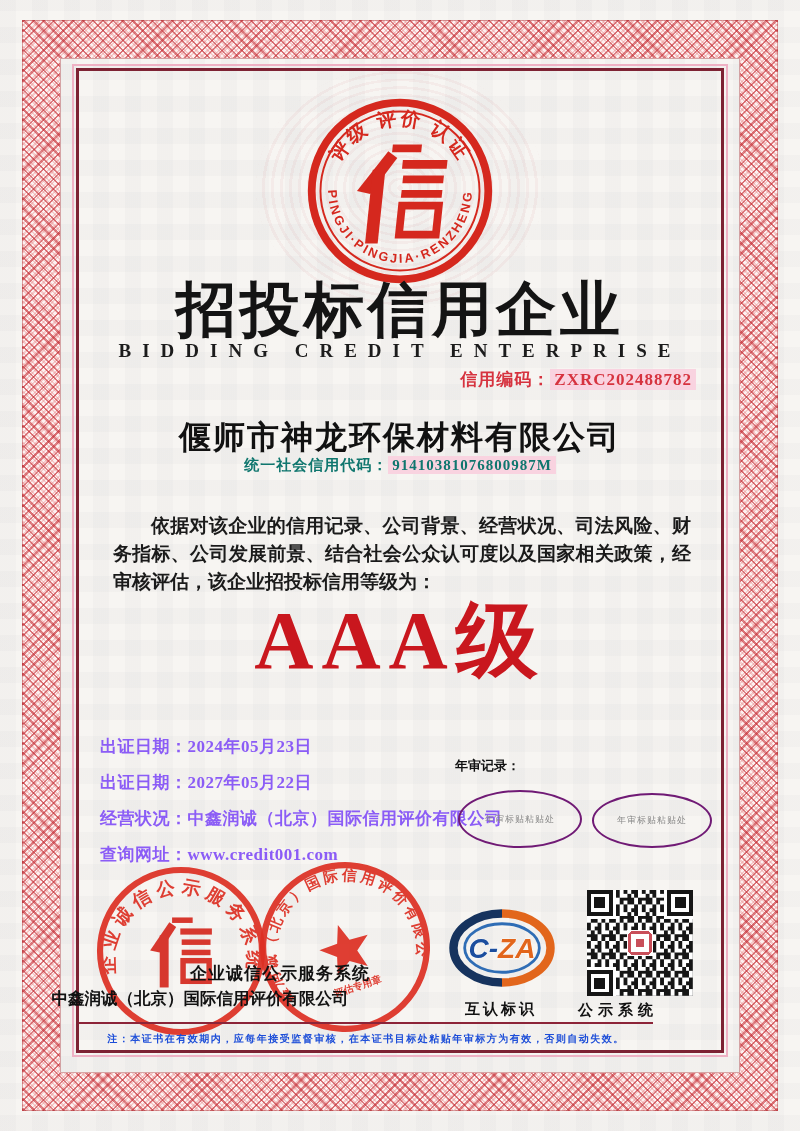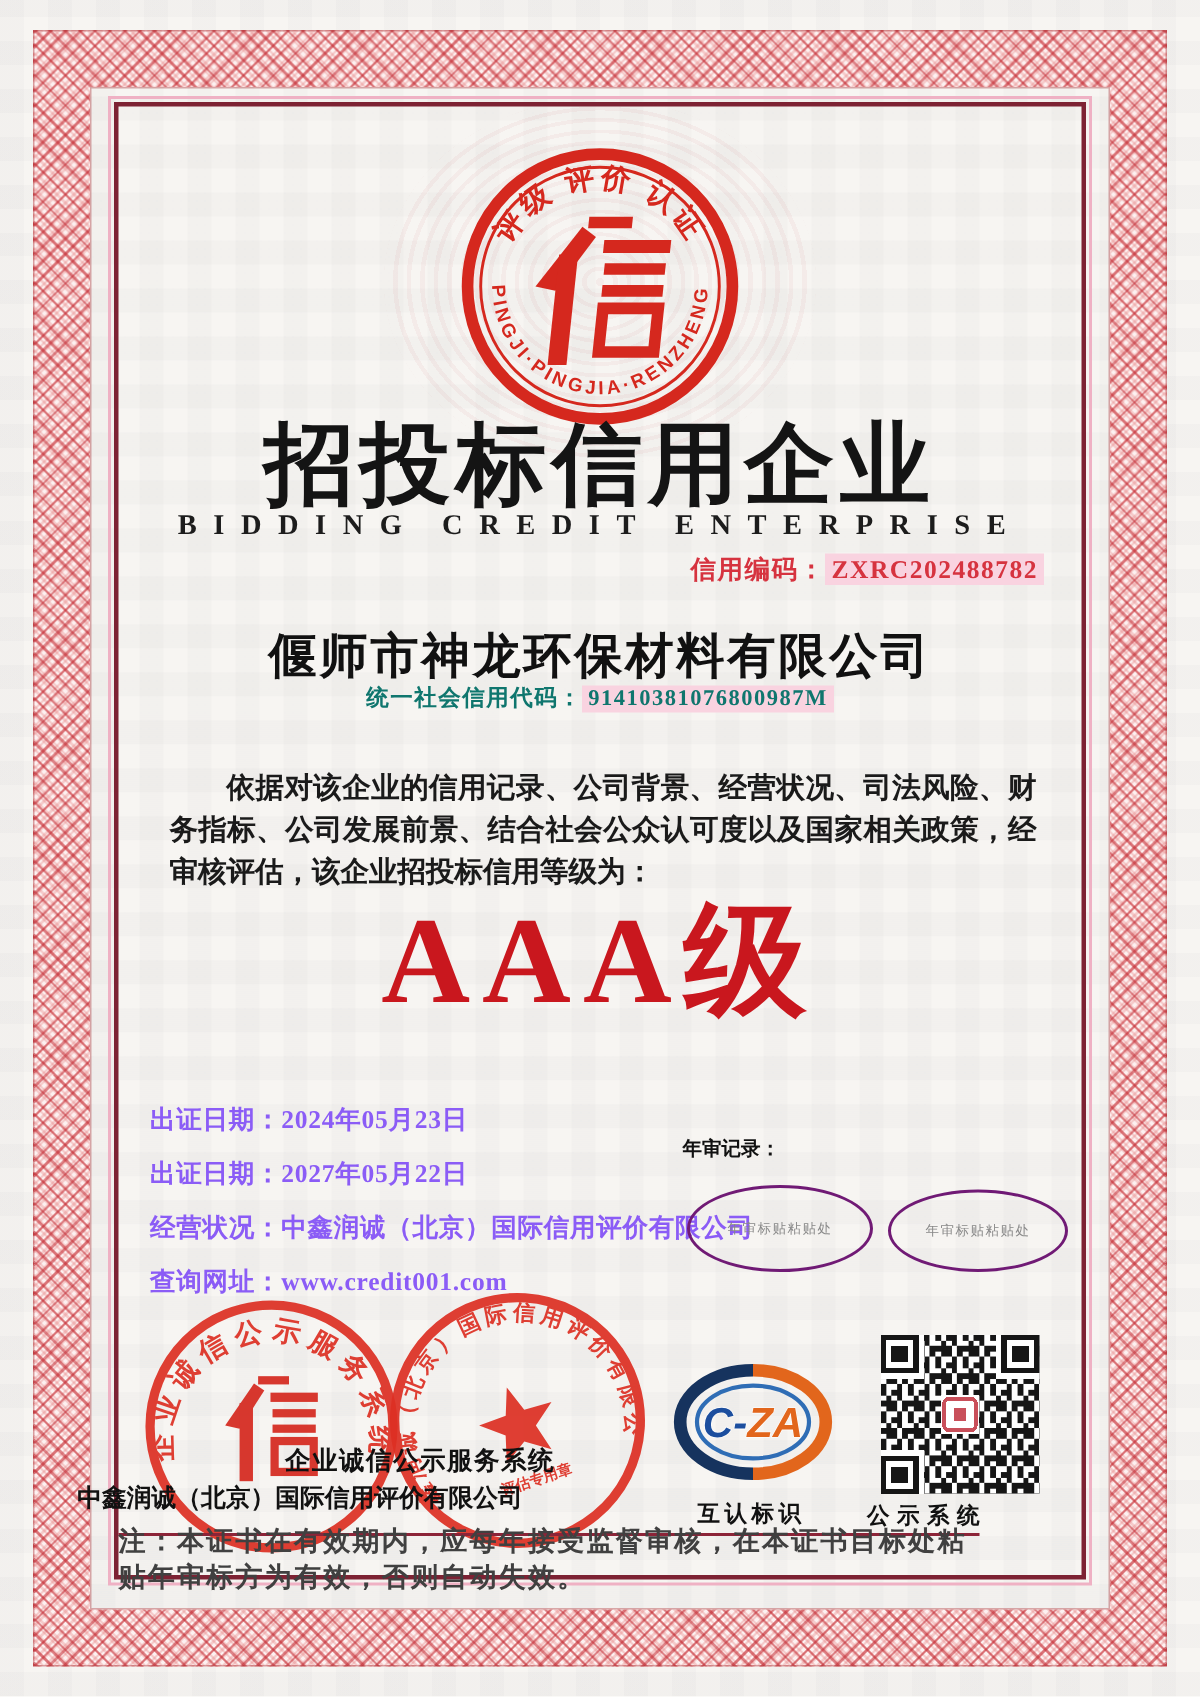--- a/index.html
+++ b/index.html
@@ -78,21 +78,21 @@
   .seal{opacity:.92;}
   .org-line1{left:0; right:240px; text-align:center; top:962px; font-size:17px; font-weight:700; color:#111; z-index:5; letter-spacing:1px;}
   .org-line2{left:0; right:400px; text-align:center; top:988px; font-size:16.5px; font-weight:700; color:#111; z-index:5; white-space:nowrap;}
   .mutual-label{left:445px; top:1000px; width:112px; text-align:center; font-size:15px; font-weight:700; letter-spacing:3px; color:#111;}
   .qr-label{left:578px; top:1001px; width:122px; text-align:left; font-size:15px; font-weight:700; letter-spacing:5px; color:#111;}
 
   .note-strip{
     left:79px; top:1022px; width:574px; height:29px; z-index:5;
     border-top:2px solid #8c2438;
     display:flex; align-items:center; justify-content:center;
-    font-size:18px; font-weight:700; letter-spacing:1.5px; color:#404040;
+    font-size:10px; font-weight:700; letter-spacing:1.5px; color:#1d4ed8;
   }
 </style>
 </head>
 <body>
 
 <div class="page">
   <div class="bg-texture"></div>
   <div class="band"></div>
   <div class="band-cover"></div>
   <div class="frame"></div>

